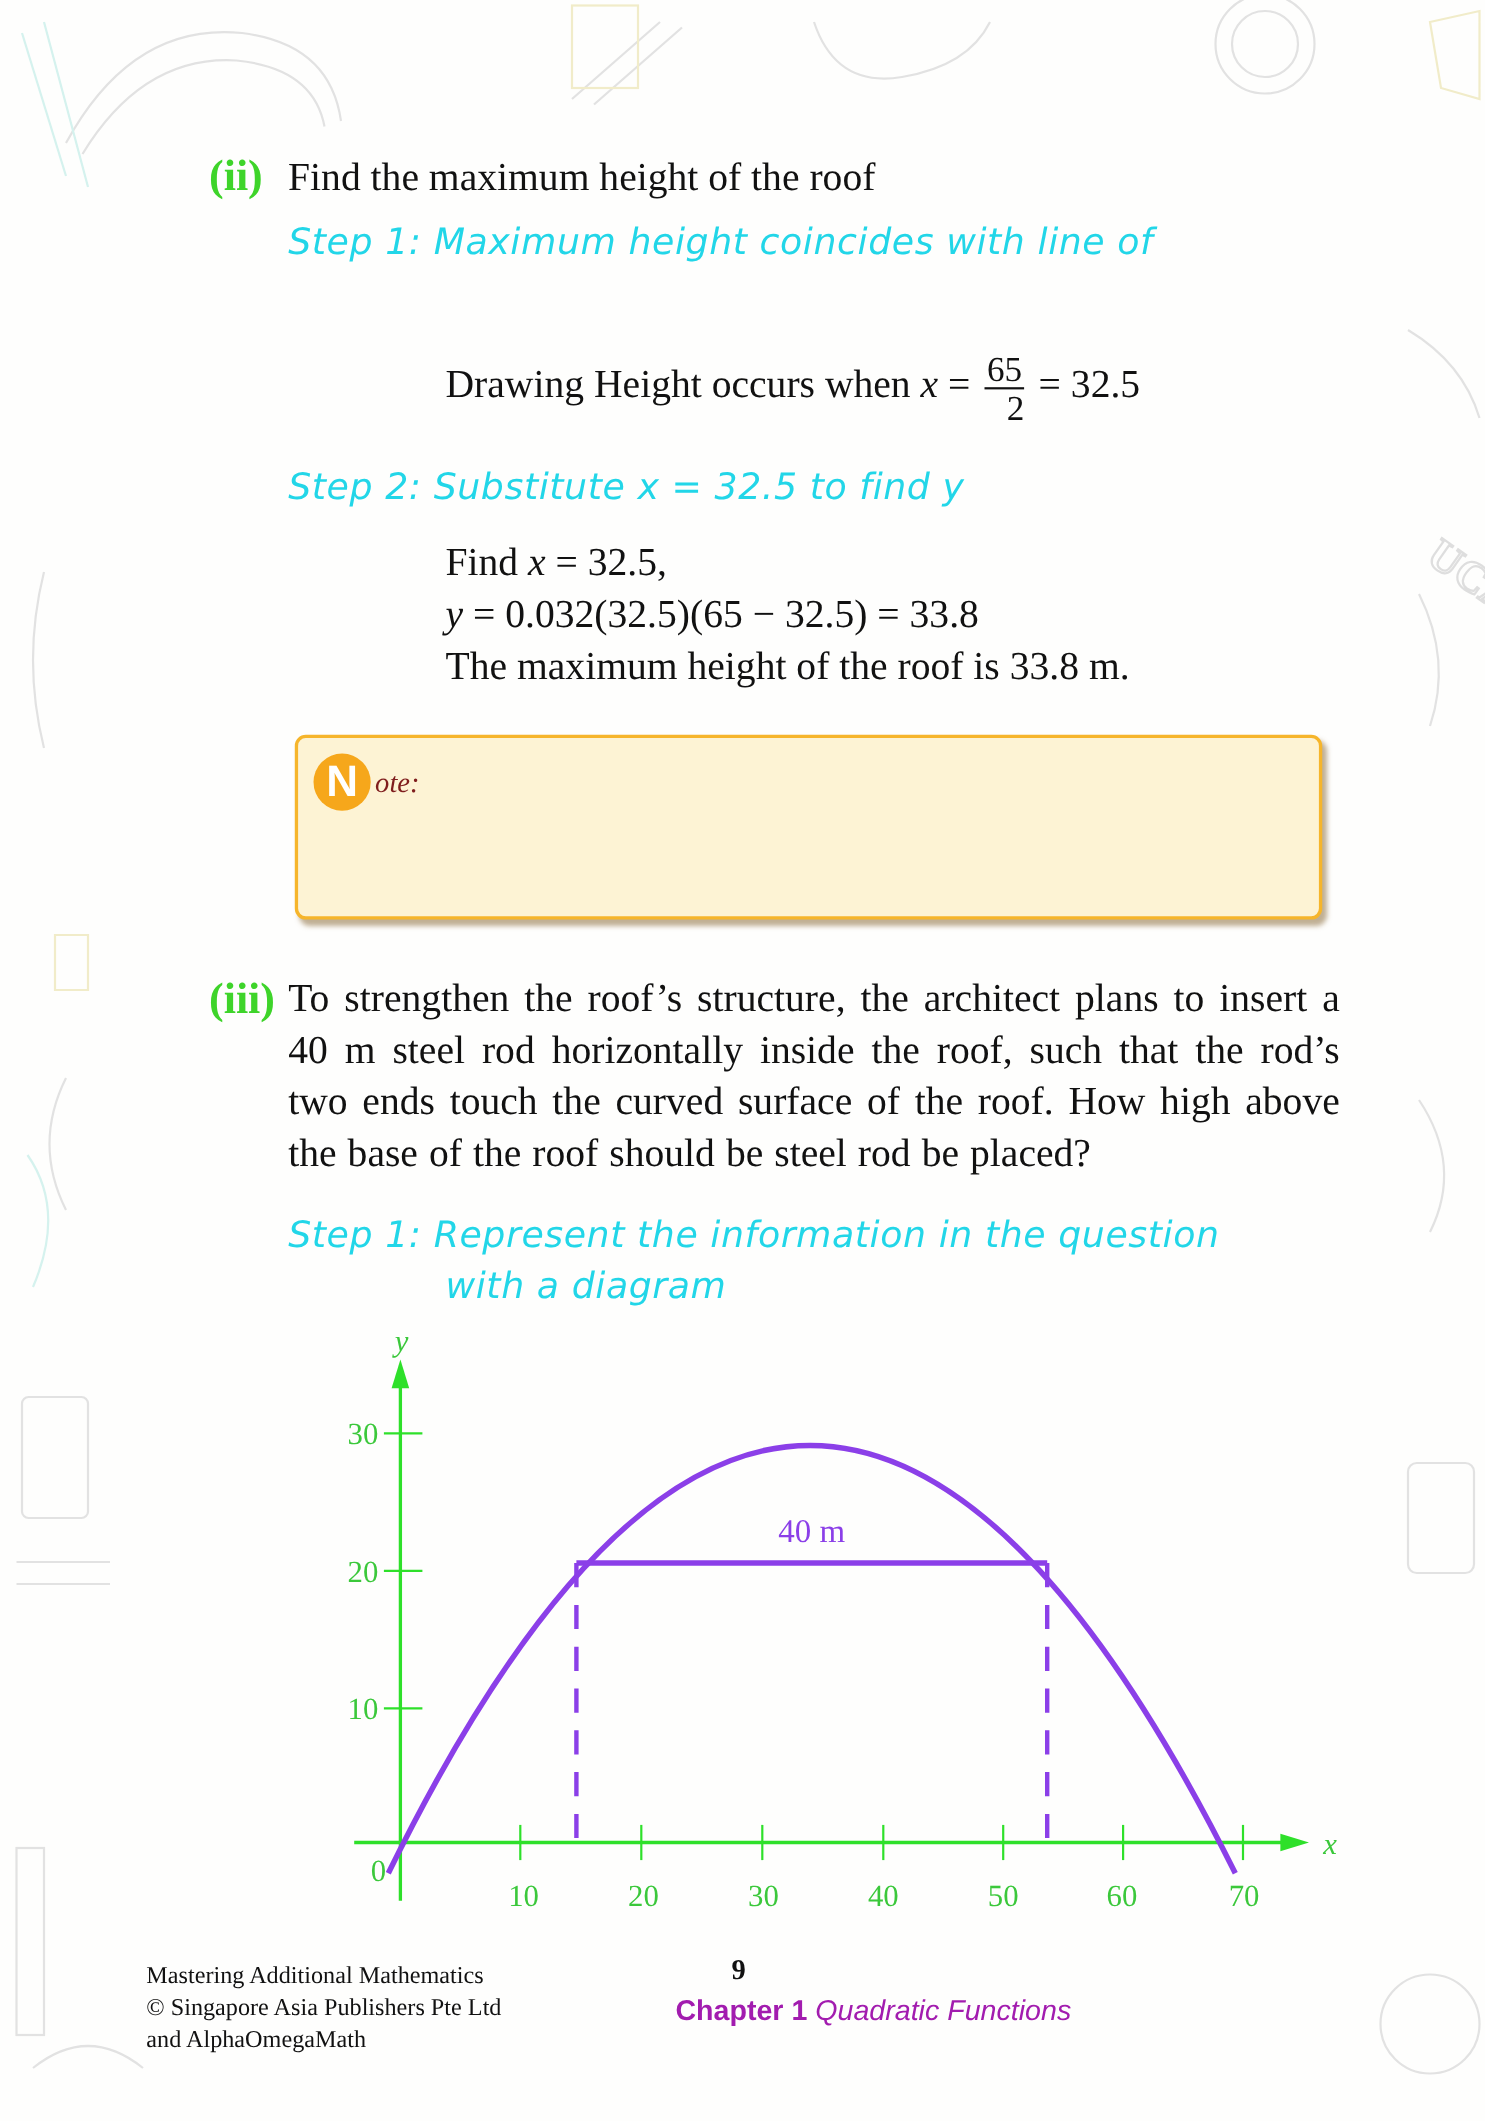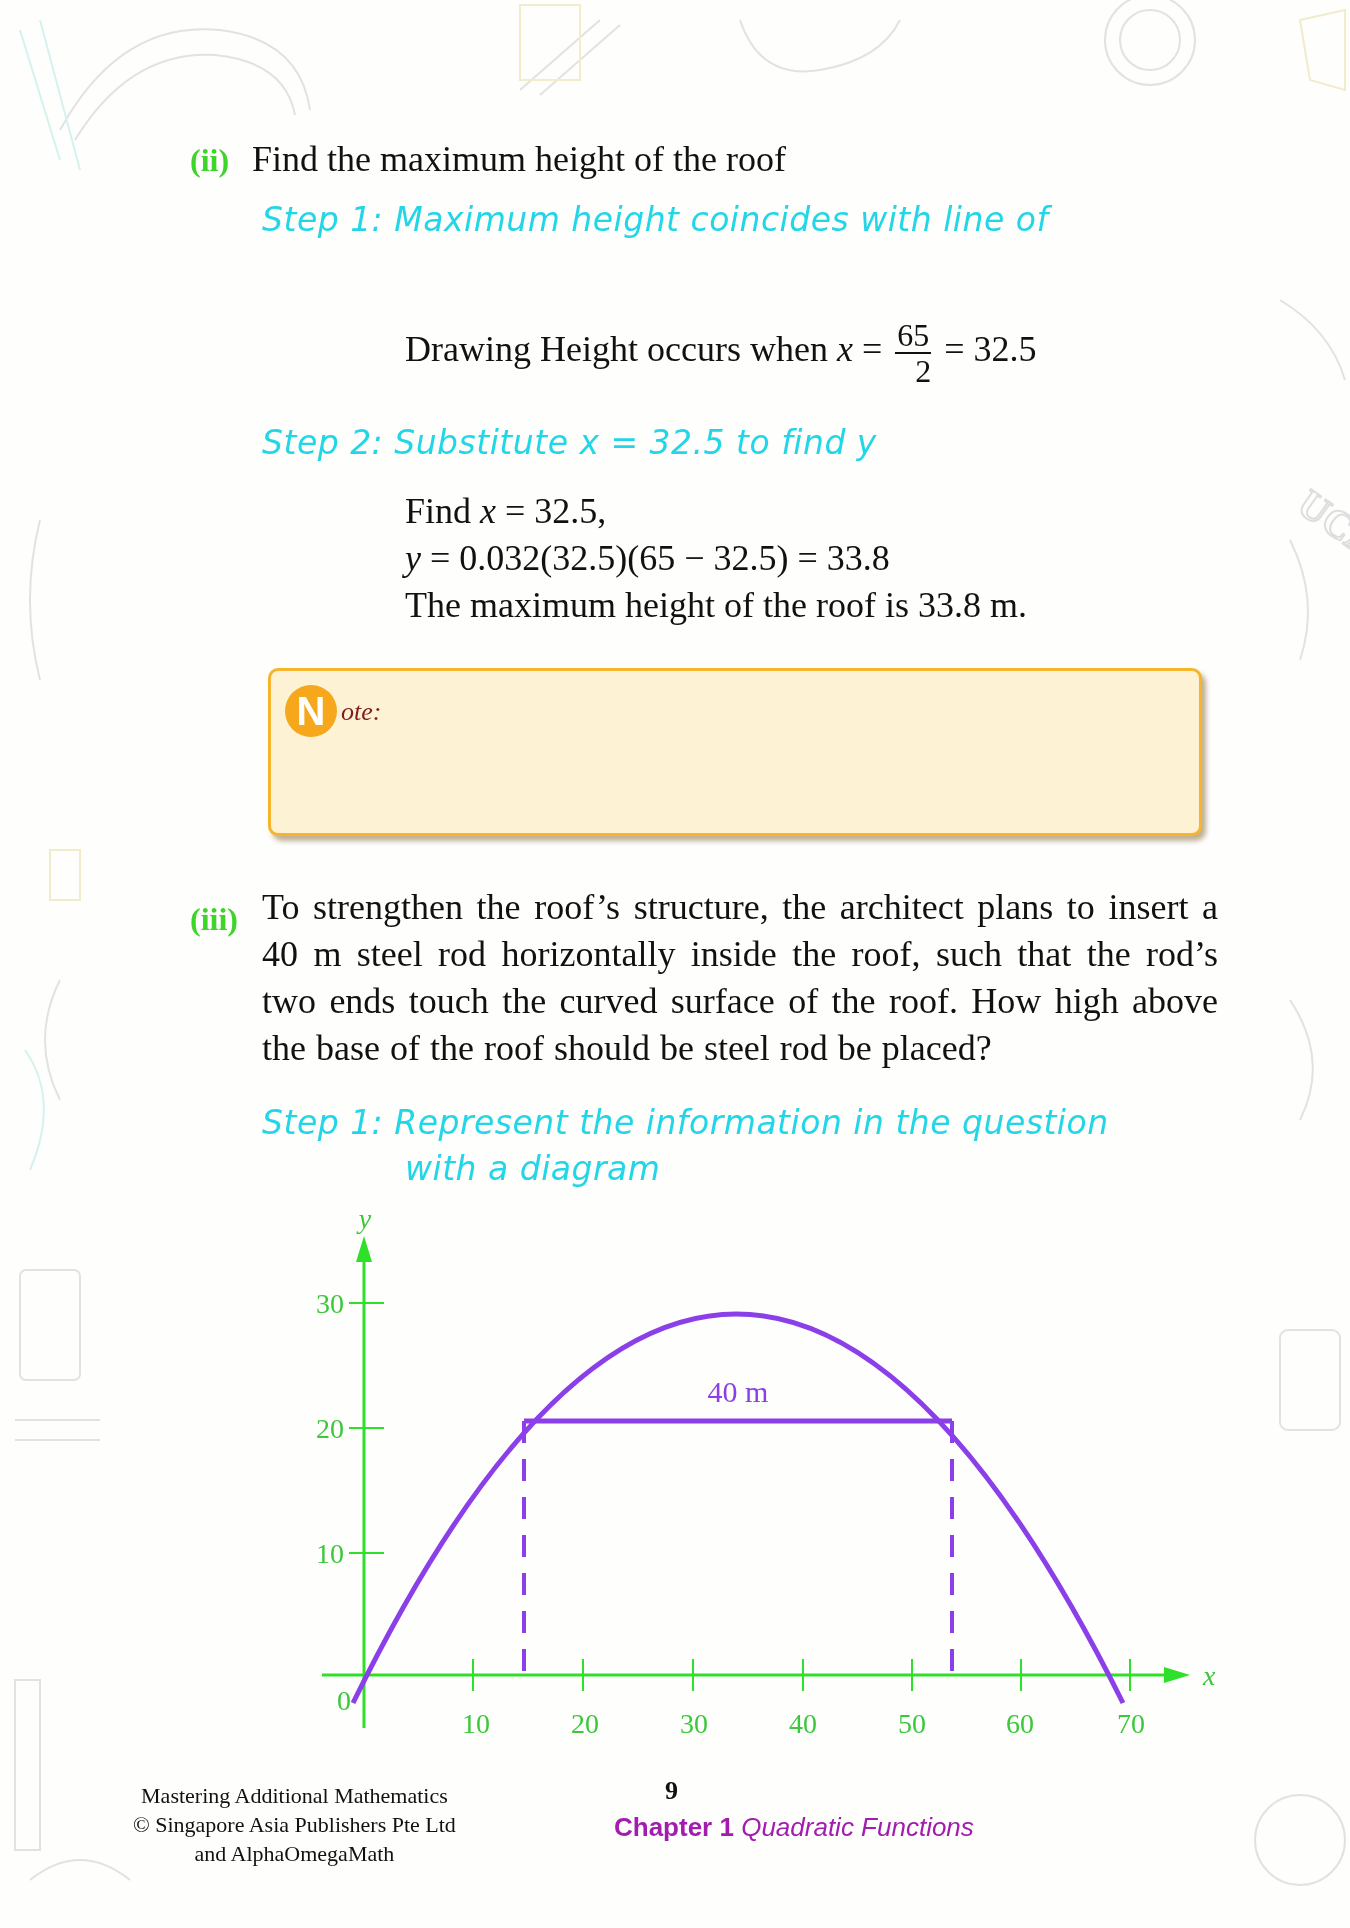--- a/index.html
+++ b/index.html
@@ -4,21 +4,21 @@
 <style>
   html, body { margin: 0; padding: 0; }
   body {
     width: 1350px; height: 1928px; position: relative; overflow: hidden;
     background: #fefefd;
     font-family: "Liberation Serif", serif;
     color: #111;
   }
   .bg-decor { position: absolute; left: 0; top: 0; width: 1350px; height: 1928px; pointer-events: none; }
   .abs { position: absolute; }
-  .part-label { color: #3ed42a; font-weight: bold; font-size: 32px; margin-top: 12px; }
+  .part-label { color: #3ed42a; font-weight: bold; font-size: 40px; }
   .body-text { font-size: 36px; line-height: 47px; }
   .step { color: #22d6e8; font-family: "DejaVu Sans", sans-serif; font-style: italic; font-size: 33px; letter-spacing: 0.5px; }
   .step-indent { display: block; padding-left: 143px; }
   .frac { display: inline-block; vertical-align: middle; text-align: right; font-size: 32px; line-height: 34px; margin: 0 4px; }
   .frac .num { display: block; border-bottom: 2px solid #111; padding: 0 2px; }
   .frac .den { display: block; }
   .note-box {
     position: absolute; left: 268px; top: 668px; width: 928px; height: 162px;
     background: #fdf3d4; border: 3px solid #f6b52b; border-radius: 10px;
     box-shadow: 4px 5px 5px rgba(140,110,60,0.55);
@@ -153,21 +153,21 @@
   </g>
 
   <path d="M353 1703 Q735 925 1123 1703" fill="none" stroke="#8b3fe8" stroke-width="5"></path>
 
   <line x1="524" y1="1421" x2="952" y2="1421" stroke="#8b3fe8" stroke-width="5"></line>
   <line x1="524" y1="1421" x2="524" y2="1675" stroke="#8b3fe8" stroke-width="4" stroke-dasharray="22 16"></line>
   <line x1="952" y1="1421" x2="952" y2="1675" stroke="#8b3fe8" stroke-width="4" stroke-dasharray="22 16"></line>
   <text x="738" y="1402" text-anchor="middle" fill="#8b3fe8" font-size="30">40 m</text>
 </svg>
 
-<div class="abs footer-left" style="left:133px; top:1781px;text-align:center;">
+<div class="abs footer-left" style="left:133px; top:1781px;">
   <div>Mastering Additional Mathematics</div>
   <div>© Singapore Asia Publishers Pte Ltd</div>
   <div>and AlphaOmegaMath</div>
 </div>
 <div class="abs footer-page" style="left:665px; top:1776px;">9</div>
 <div class="abs footer-chapter" style="left:614px; top:1812px;">
   <b>Chapter 1</b>
   <i>Quadratic Functions</i>
 </div>
 

